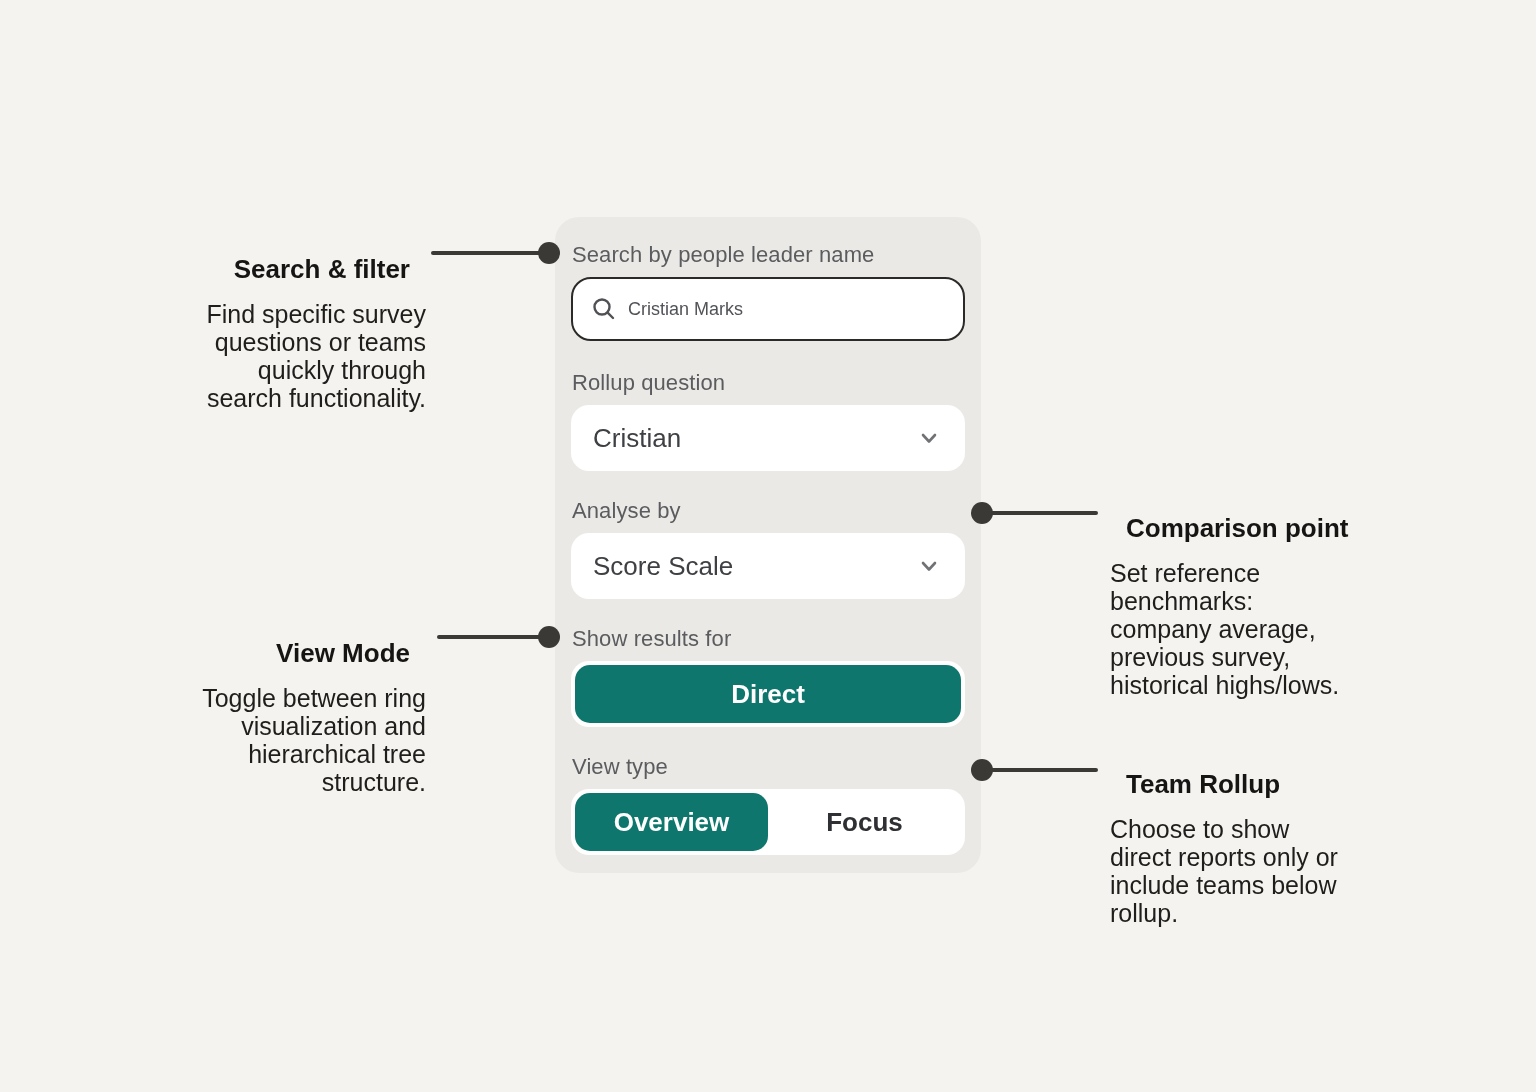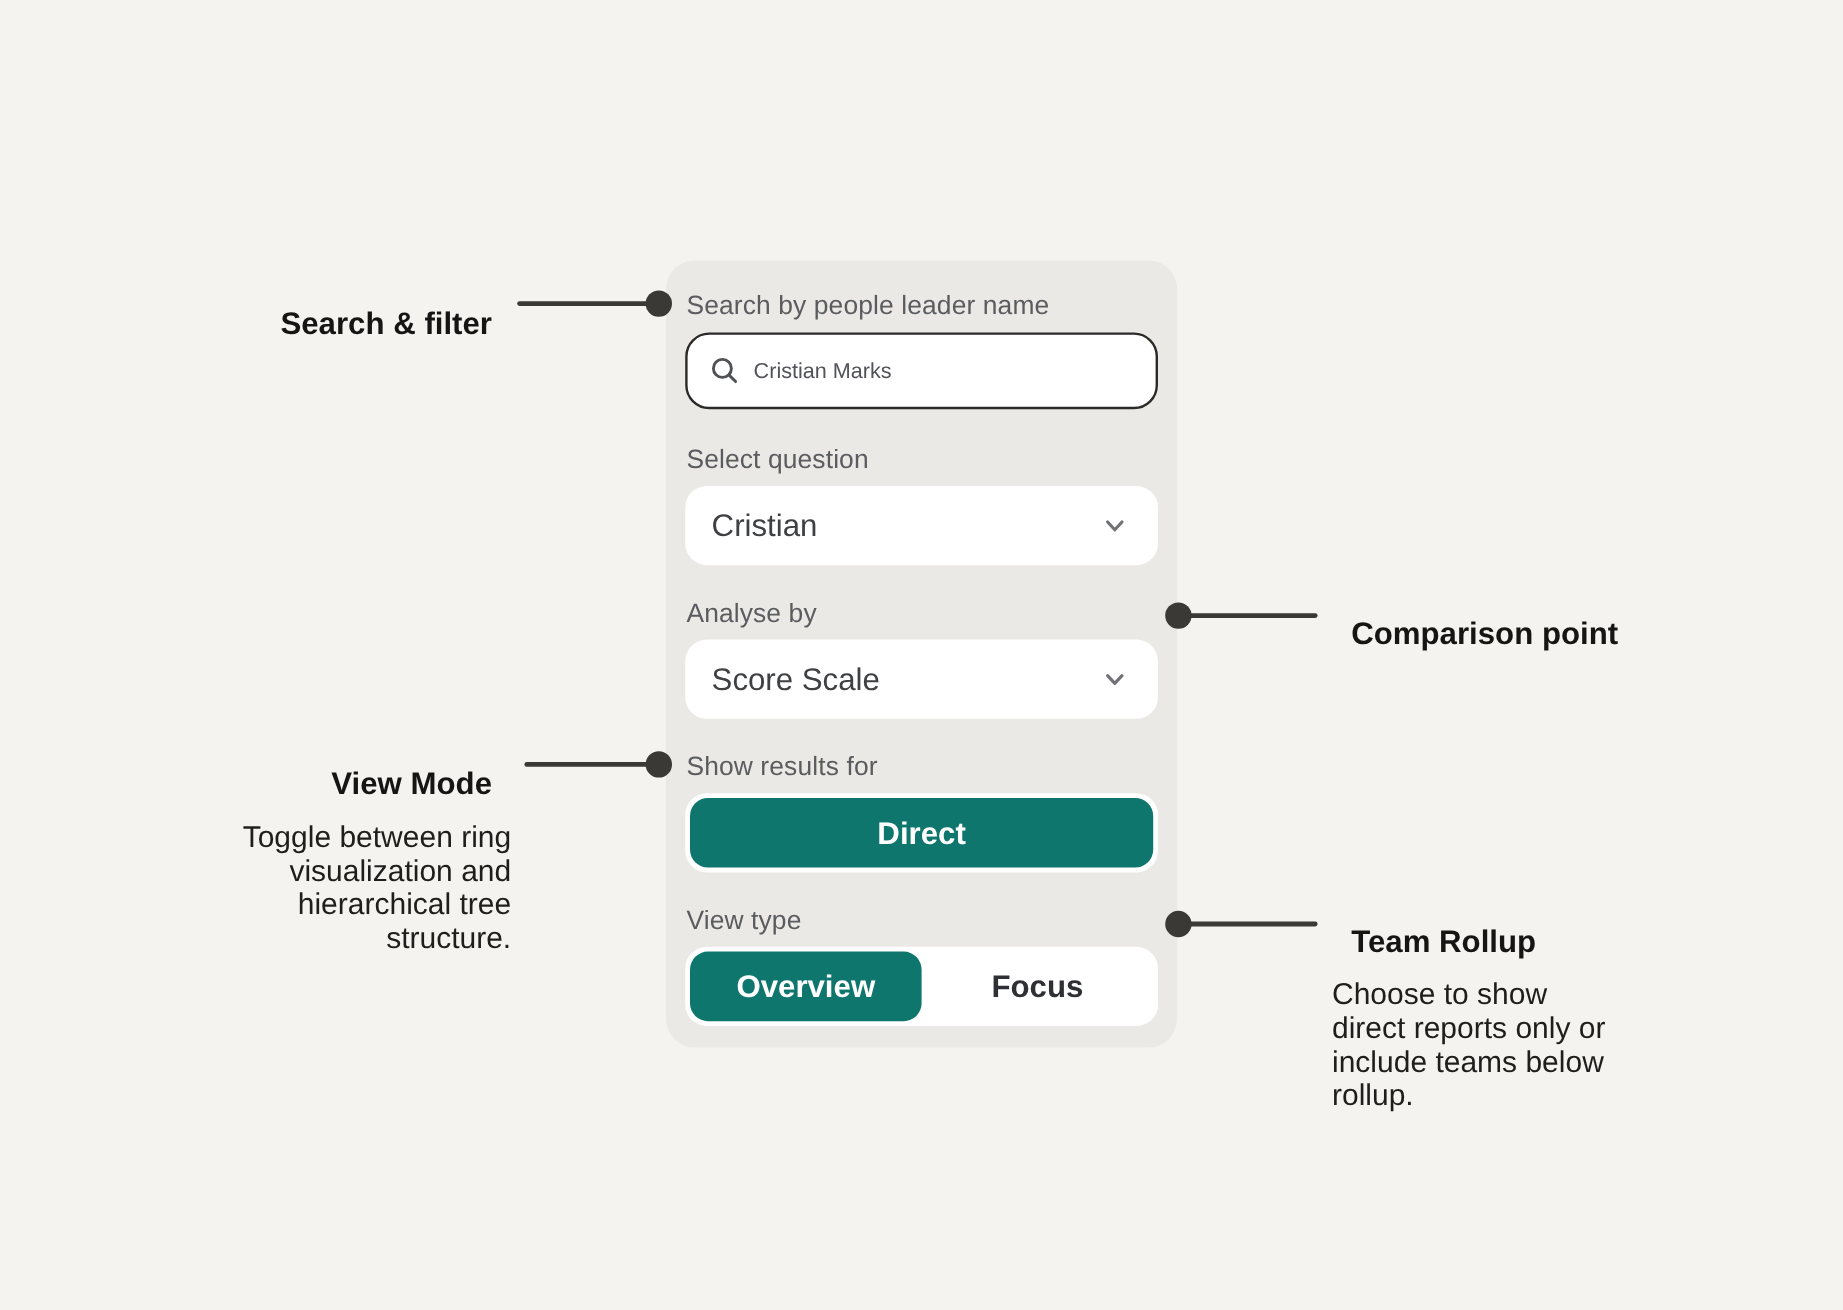--- a/index.html
+++ b/index.html
@@ -81,21 +81,21 @@
     <div class="search-box">
       <span class="icon">
         <svg width="26" height="26" viewBox="0 0 26 26" fill="none">
           <circle cx="11" cy="11" r="7.5" stroke="#4f5155" stroke-width="2.4"></circle>
           <line x1="16.6" y1="16.6" x2="22" y2="22" stroke="#4f5155" stroke-width="2.4" stroke-linecap="round"></line>
         </svg>
       </span>
       <input type="text" value="Cristian Marks" style="">
     </div>
 
-    <div class="field-label">Select question</div>
+    <div class="field-label">Rollup question</div>
 
     <div class="select">
       <span class="value">Cristian</span>
       <span class="icon">
         <svg width="24" height="24" viewBox="0 0 24 24" fill="none">
           <polyline points="6,9 12,15.5 18,9" stroke="#717276" stroke-width="2.6" stroke-linecap="round" stroke-linejoin="round"></polyline>
         </svg>
       </span>
     </div>
 
@@ -120,38 +120,47 @@
 
     <div class="segmented">
       <div class="segment active">Overview</div>
       <div class="segment">Focus</div>
     </div>
 
   </div>
 
   <div class="annotation ann-right-align" style="left:126px; top:238px; width:300px;">
     <h3>Search &amp; filter</h3>
+    <p>Find specific survey
+questions or teams
+quickly through
+search functionality.</p>
   </div>
   <div class="connector-line" style="left:431px; top:251px; width:117px;"></div>
   <div class="connector-dot" style="left:538px; top:242px;"></div>
 
   <div class="annotation ann-right-align" style="left:126px; top:622px; width:300px;">
     <h3>View Mode</h3>
     <p>Toggle between ring
 visualization and
 hierarchical tree
 structure.</p>
   </div>
   <div class="connector-line" style="left:437px; top:635px; width:111px;"></div>
   <div class="connector-dot" style="left:538px; top:626px;"></div>
 
   <div class="connector-dot" style="left:971px; top:502px;"></div>
   <div class="connector-line" style="left:984px; top:511px; width:114px;"></div>
   <div class="annotation" style="left:1110px; top:497px; width:310px;">
     <h3>Comparison point</h3>
+    <p>Set reference
+benchmarks:
+company average,
+previous survey,
+historical highs/lows.</p>
   </div>
 
   <div class="connector-dot" style="left:971px; top:759px;"></div>
   <div class="connector-line" style="left:984px; top:768px; width:114px;"></div>
   <div class="annotation" style="left:1110px; top:753px; width:310px;">
     <h3>Team Rollup</h3>
     <p>Choose to show
 direct reports only or
 include teams below
 rollup.</p>

